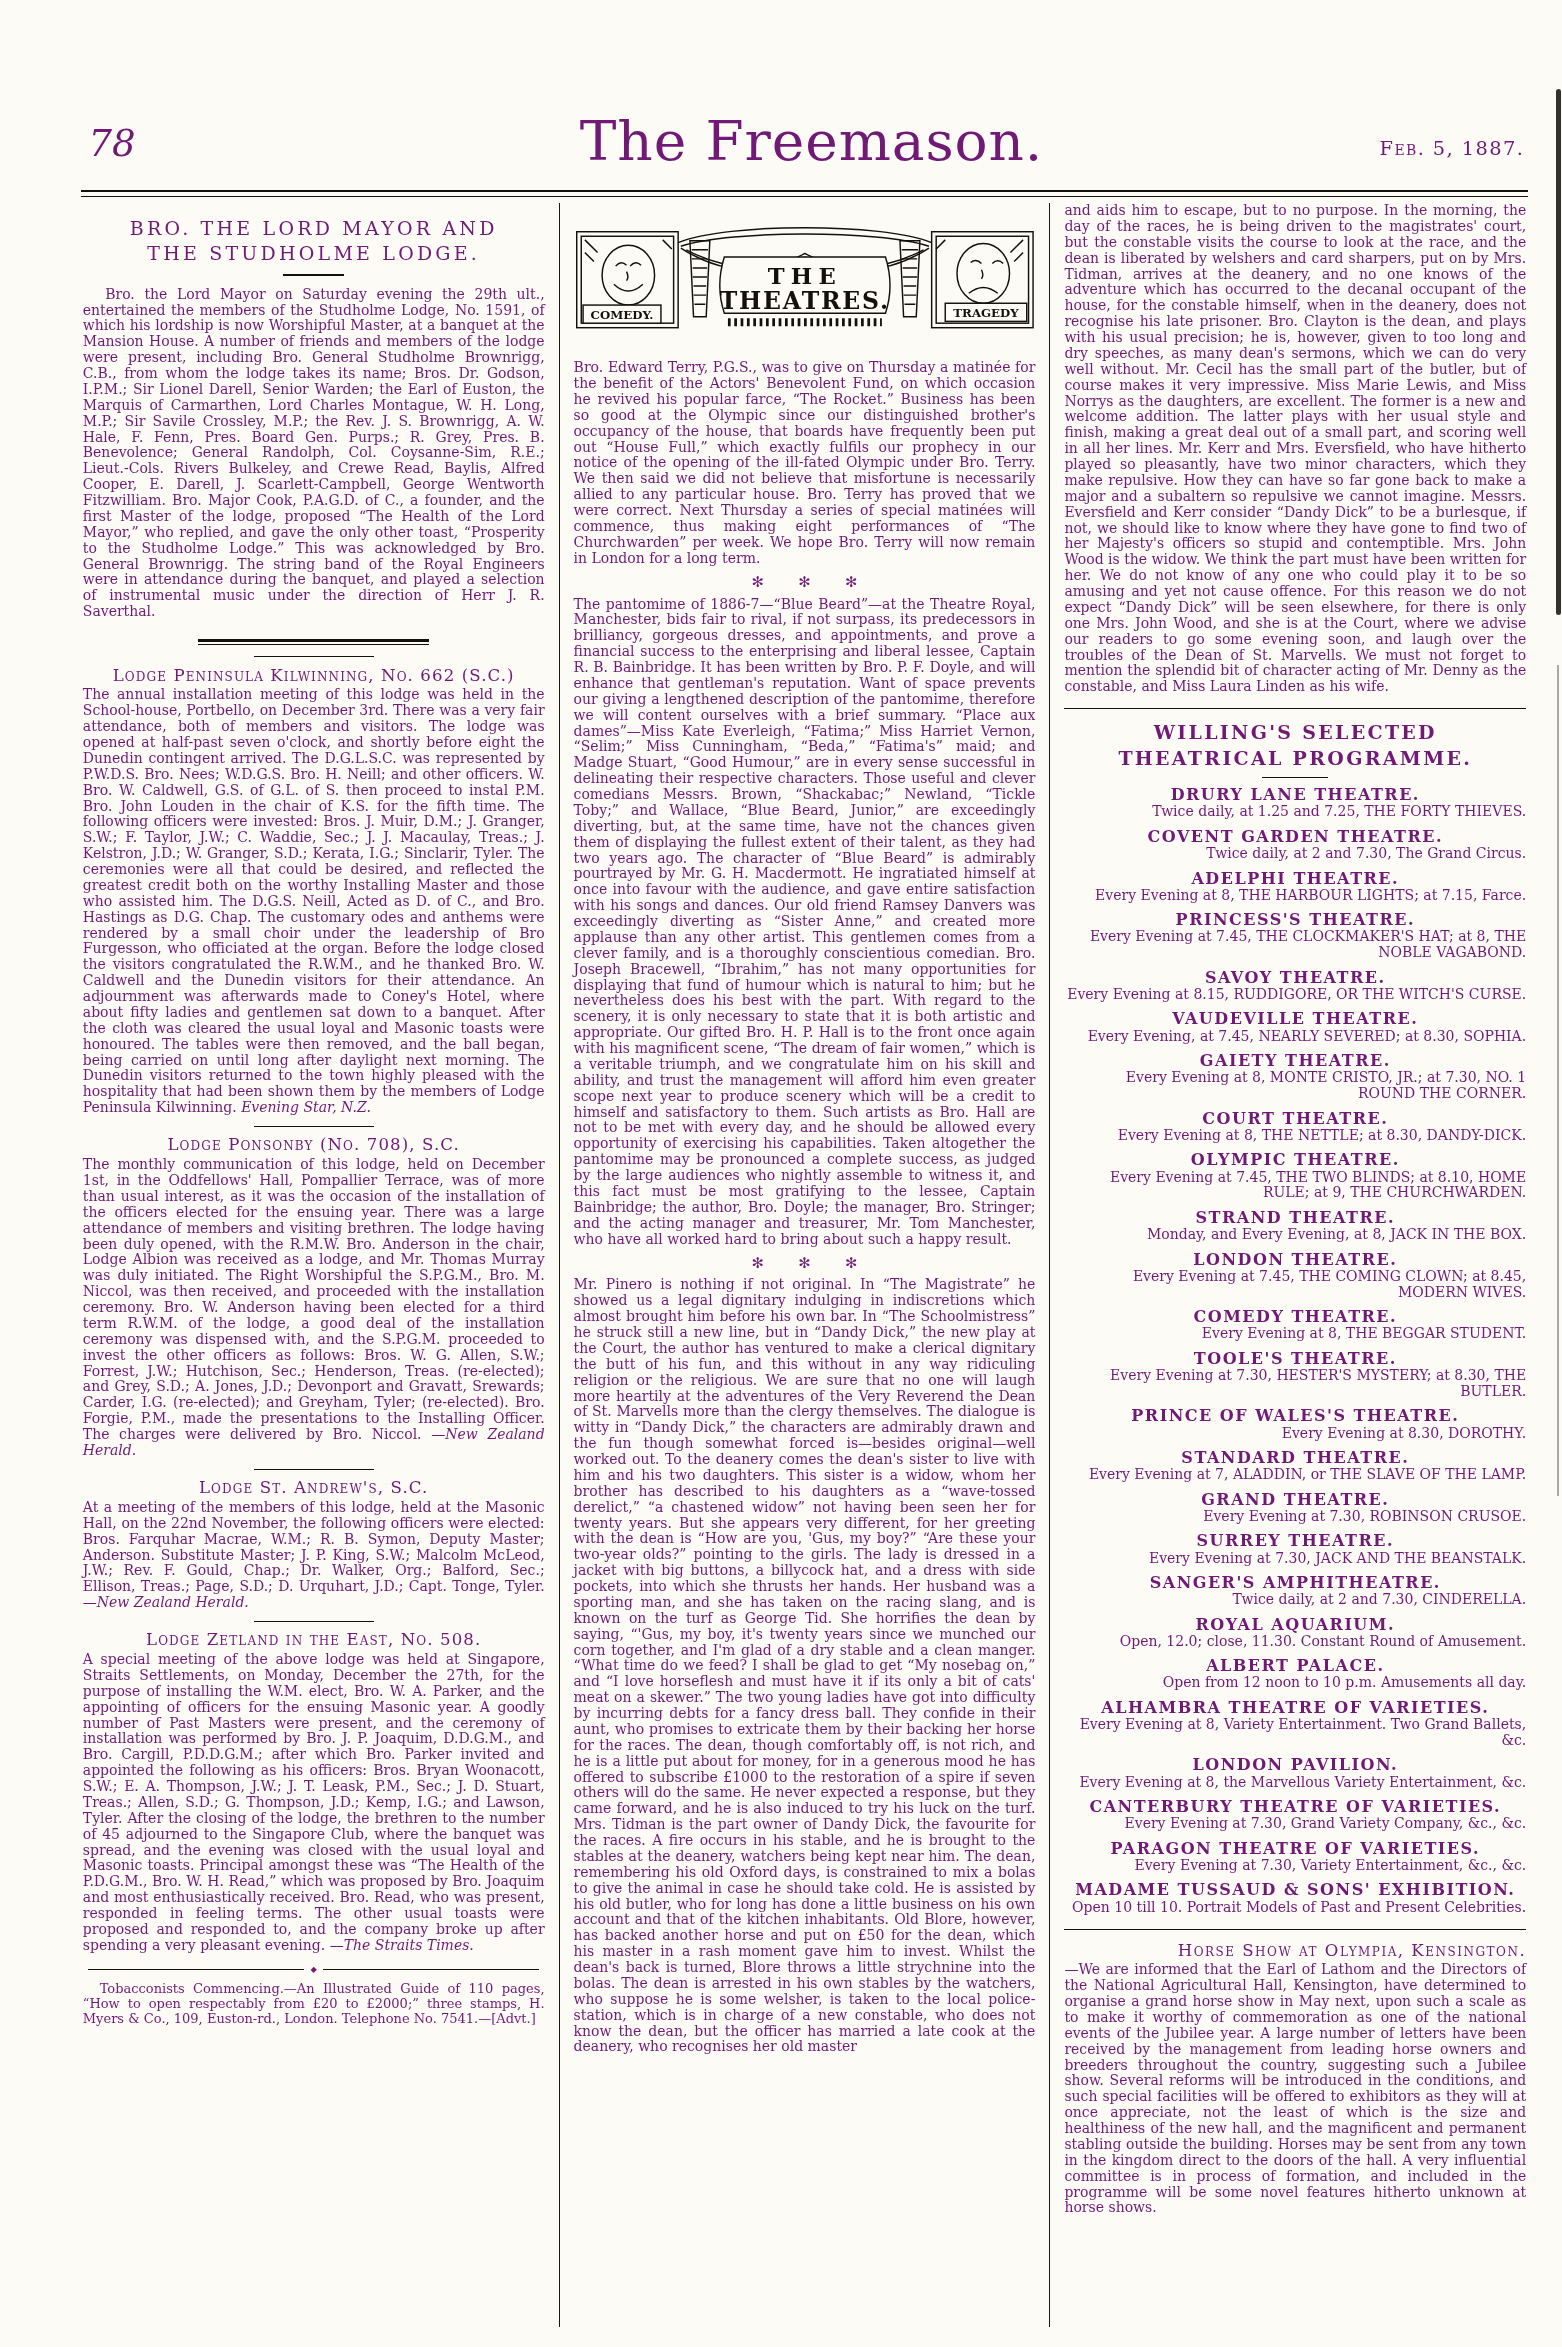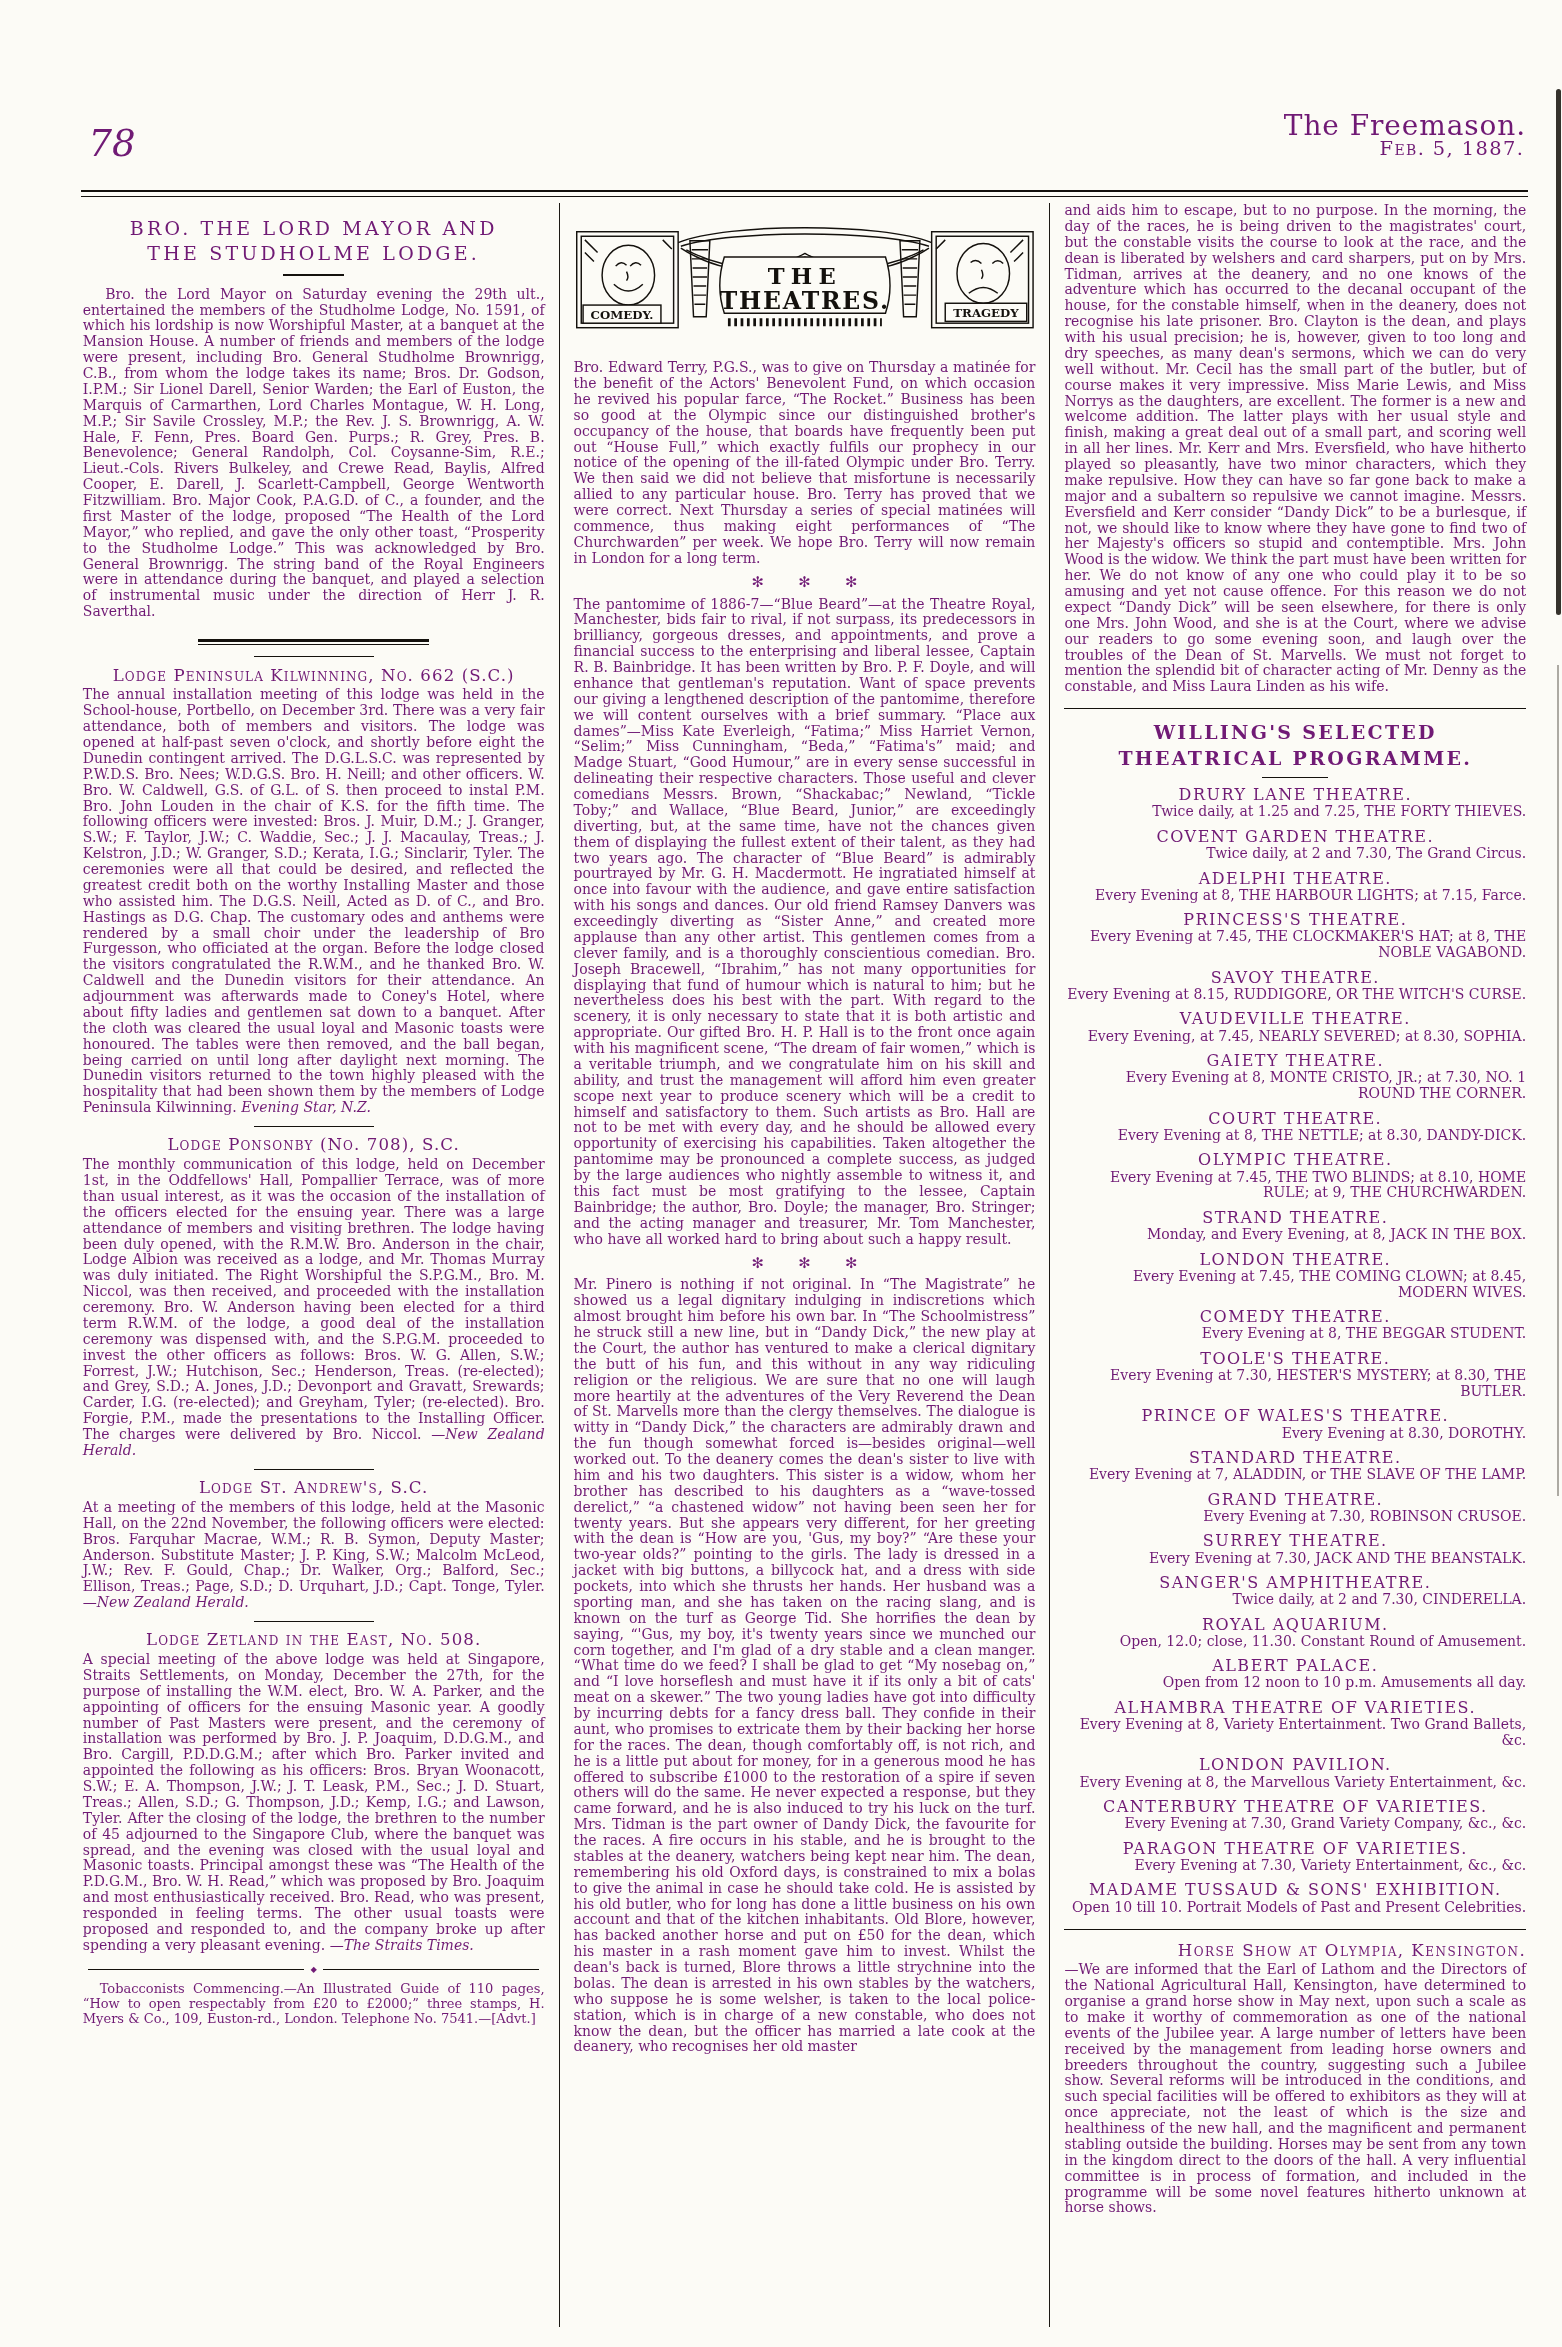--- a/index.html
+++ b/index.html
@@ -1,21 +1,21 @@
 <!DOCTYPE html>
 <html style="font-size:14.8px"><head>
 <meta charset="utf-8">
 <style>
   html,body{margin:0;padding:0;background:#d8d5cc;}
   .page{position:relative;width:1563px;height:2347px;background:#fcfbf6;color:#701a75;
         font-family:"DejaVu Serif","Liberation Serif",serif;overflow:hidden;margin:0 auto;}
   
   .header{position:absolute;top:109px;left:83px;right:37px;height:79px;}
   .page-num{position:absolute;left:5.5px;top:13px;font-size:37px;font-style:italic;}
-  .masthead{position:absolute;left:14px;right:0;top:0;text-align:right;font-size:28px;letter-spacing:0.9px;}
+  .masthead{position:absolute;left:14px;right:0;top:0;text-align:center;font-size:55px;letter-spacing:0.9px;}
   .issue-date{position:absolute;right:1.8px;top:28px;font-size:19.4px;font-variant:small-caps;letter-spacing:1.4px;}
   .top-rule{position:absolute;top:190px;left:81px;right:35px;height:3.7px;
             border-top:2.8px solid #14110d;border-bottom:0.9px solid #14110d;}
   .scan-streak{position:absolute;right:1.8px;top:89px;width:5.5px;height:526px;background:#35322c;border-radius:2.8px;}
   .scan-streak2{position:absolute;right:3.7px;top:665px;width:2.8px;height:831px;background:#6b675e;opacity:.55;}
   
   .cols{position:absolute;top:203px;left:81px;right:35px;bottom:20px;display:flex;}
   .col{flex:1 1 0;padding:0 14px;overflow:hidden;text-align:justify;}
   .col-1{padding-left:1.8px;border-right:1.8px solid #1c1915;}
   .col-2{border-right:1.8px solid #1c1915;}
@@ -37,21 +37,21 @@
   .diamond-rule .dia{margin:0 6.5px;font-size:8.3px;line-height:0;}
   .advert{font-size:13px;line-height:1.18;text-indent:1.3em;}
   
   .banner{margin:7.4px 0 9.2px;}
   .asterism{text-align:center;font-size:14.8px;letter-spacing:14.8px;margin:6.5px 0 6.5px;text-indent:14.8px;}
   
   .col-rule{border-top:1.7px solid #14110d;margin:13px 0 11px;}
   .willings-head{font-size:19px;font-weight:bold;letter-spacing:2.3px;text-align:center;
                  margin:3.7px 28px 5.5px;line-height:1.35;text-indent:0;}
   .rule-under-head{width:66px;border-top:1.8px solid #14110d;margin:5.5px auto 7.4px;}
-  .entry-name{text-align:center;font-size:16px;letter-spacing:1.5px;margin-top:6.5px;line-height:1.2;}
+  .entry-name{text-align:center;font-size:16px;letter-spacing:1.5px;margin-top:6.5px;line-height:1.2;font-weight:bold;}
   .entry-detail{font-size:14px;line-height:1.14;padding-left:2.2em;text-indent:-2.2em;text-align:right;}
   .horse-head{text-align:right;font-variant:small-caps;font-size:16.6px;letter-spacing:1.5px;margin:1.8px 0 2.8px;text-indent:0;}
 </style>
 </head>
 <body>
 
 <div class="page">
 
   <div class="header">
     <div class="page-num">78</div>

